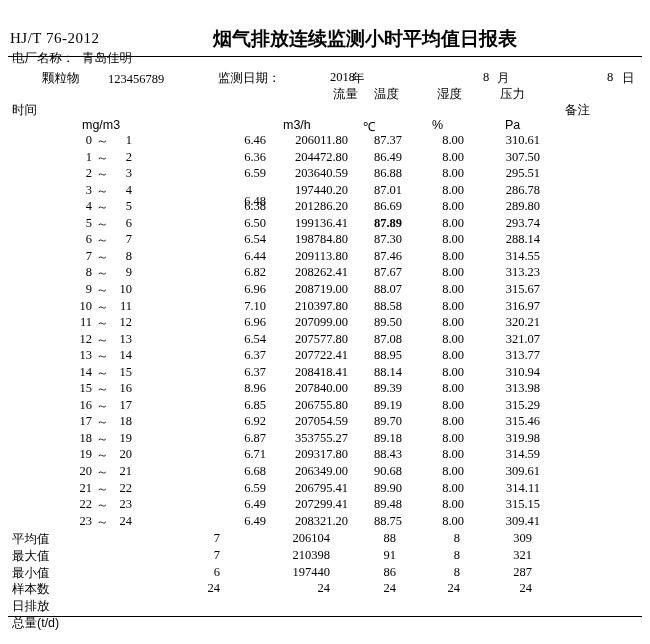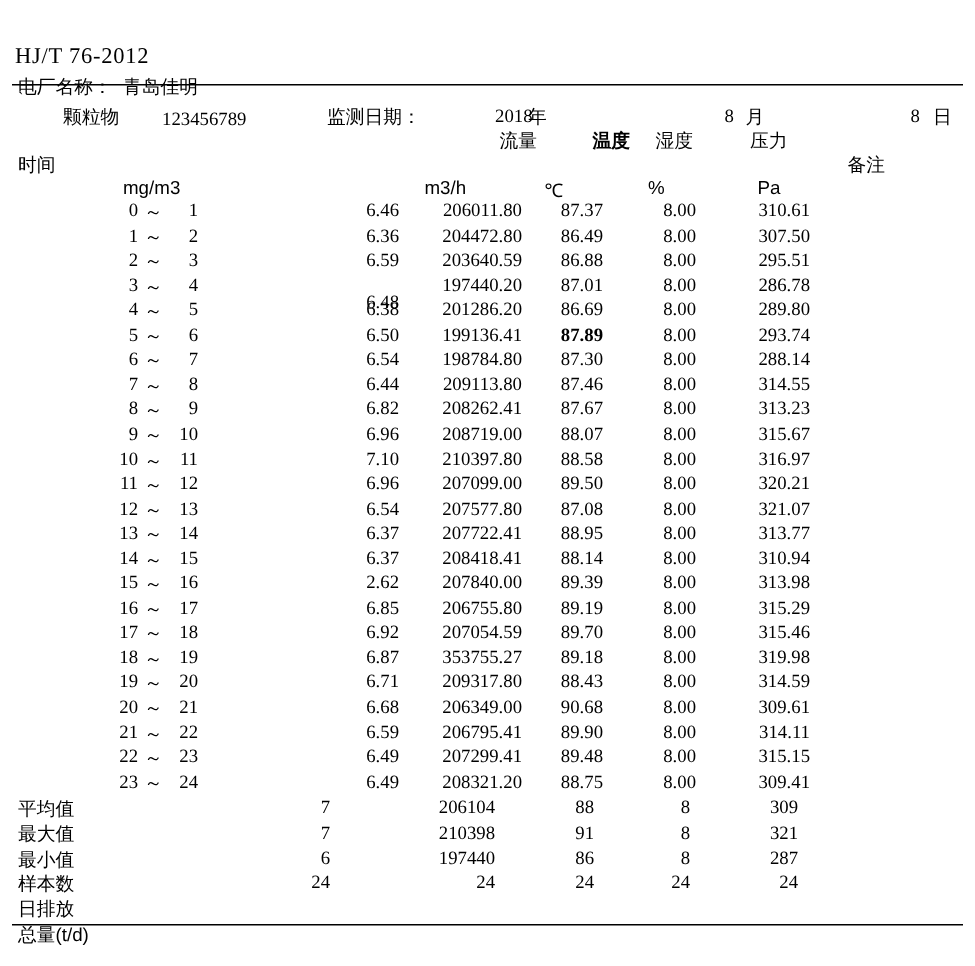--- a/index.html
+++ b/index.html
@@ -72,21 +72,21 @@
   .particle { top: 70px; left: 42px; }
   .plant-code { top: 72px; left: 108px; font-family: "Liberation Serif", serif; }
   .mdate-label { top: 70px; left: 218px; text-align: right; }
   .mdate-year-v { top: 70px; left: 330px; font-family:"Liberation Serif", serif;}
   .mdate-year-u { top: 70px; left: 352px; }
   .mdate-month-v { top: 70px; left: 483px; font-family:"Liberation Serif", serif;}
   .mdate-month-u { top: 70px; left: 497px; }
   .mdate-day-v { top: 70px; left: 607px; font-family:"Liberation Serif", serif;}
   .mdate-day-u { top: 70px; left: 622px; }
   .h-flow { top: 86px; left: 333px; }
-  .h-temp { top: 86px; left: 395px; font-weight: bold; }
+  .h-temp { top: 86px; left: 374px; }
   .h-humid { top: 86px; left: 437px; }
   .h-press { top: 86px; left: 500px; }
   .time-label { top: 102px; left: 12px; }
   .note-label { top: 102px; left: 565px; }
   .u-mgm3 { top: 118px; left: 82px; }
   .u-m3h { top: 118px; left: 283px; }
   .u-degc { top: 118px; left: 363px; }
   .u-pct { top: 118px; left: 432px; }
   .u-pa { top: 118px; left: 505px; }
   
@@ -111,20 +111,23 @@
     font-size: 12.5px;
   }
 </style>
 </head>
 <body>
 
 <div id="page">
 
   <div class="std">HJ/T 76-2012</div>
 
+  <div class="title">
+    <span class="title-inner">烟气排放连续监测小时平均值日报表</span>
+  </div>
 
   <div class="hr-top"></div>
 
   <div class="lbl plant-label">电厂名称：</div>
   <div class="lbl plant-value">青岛佳明</div>
   <div class="lbl tick">`</div>
   <div class="lbl particle">颗粒物</div>
   <div class="lbl plant-code">123456789</div>
 
   <div class="lbl mdate-label">监测日期：</div>
@@ -266,21 +269,21 @@
       <div class="num c-tilde" style="top: 365px;">～</div>
       <div class="num c-end" style="top: 365px;">15</div>
       <div class="num c-conc" style="top: 365px;">6.37</div>
       <div class="num c-flow" style="top: 365px;">208418.41</div>
       <div class="num c-temp" style="top: 365px;">88.14</div>
       <div class="num c-humid" style="top: 365px;">8.00</div>
       <div class="num c-press" style="top: 365px;">310.94</div>
       <div class="num c-start" style="top: 381px;">15</div>
       <div class="num c-tilde" style="top: 381px;">～</div>
       <div class="num c-end" style="top: 381px;">16</div>
-      <div class="num c-conc" style="top: 381px;">2.62</div>
+      <div class="num c-conc" style="top: 381px;">8.96</div>
       <div class="num c-flow" style="top: 381px;">207840.00</div>
       <div class="num c-temp" style="top: 381px;">89.39</div>
       <div class="num c-humid" style="top: 381px;">8.00</div>
       <div class="num c-press" style="top: 381px;">313.98</div>
       <div class="num c-start" style="top: 398px;">16</div>
       <div class="num c-tilde" style="top: 398px;">～</div>
       <div class="num c-end" style="top: 398px;">17</div>
       <div class="num c-conc" style="top: 398px;">6.85</div>
       <div class="num c-flow" style="top: 398px;">206755.80</div>
       <div class="num c-temp" style="top: 398px;">89.19</div>

